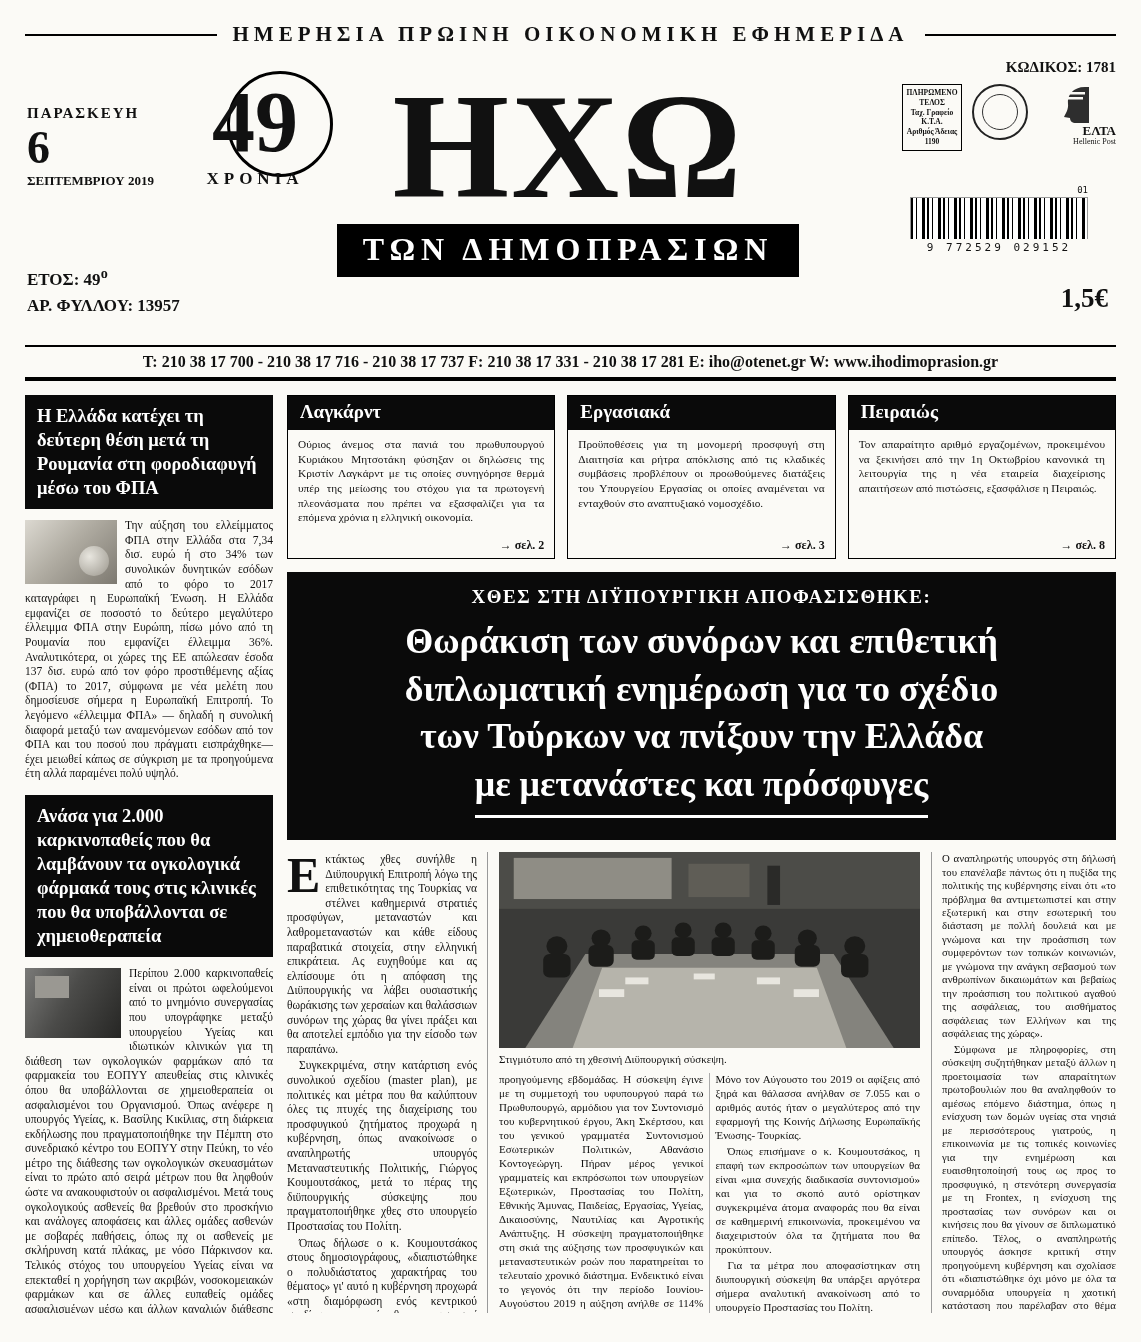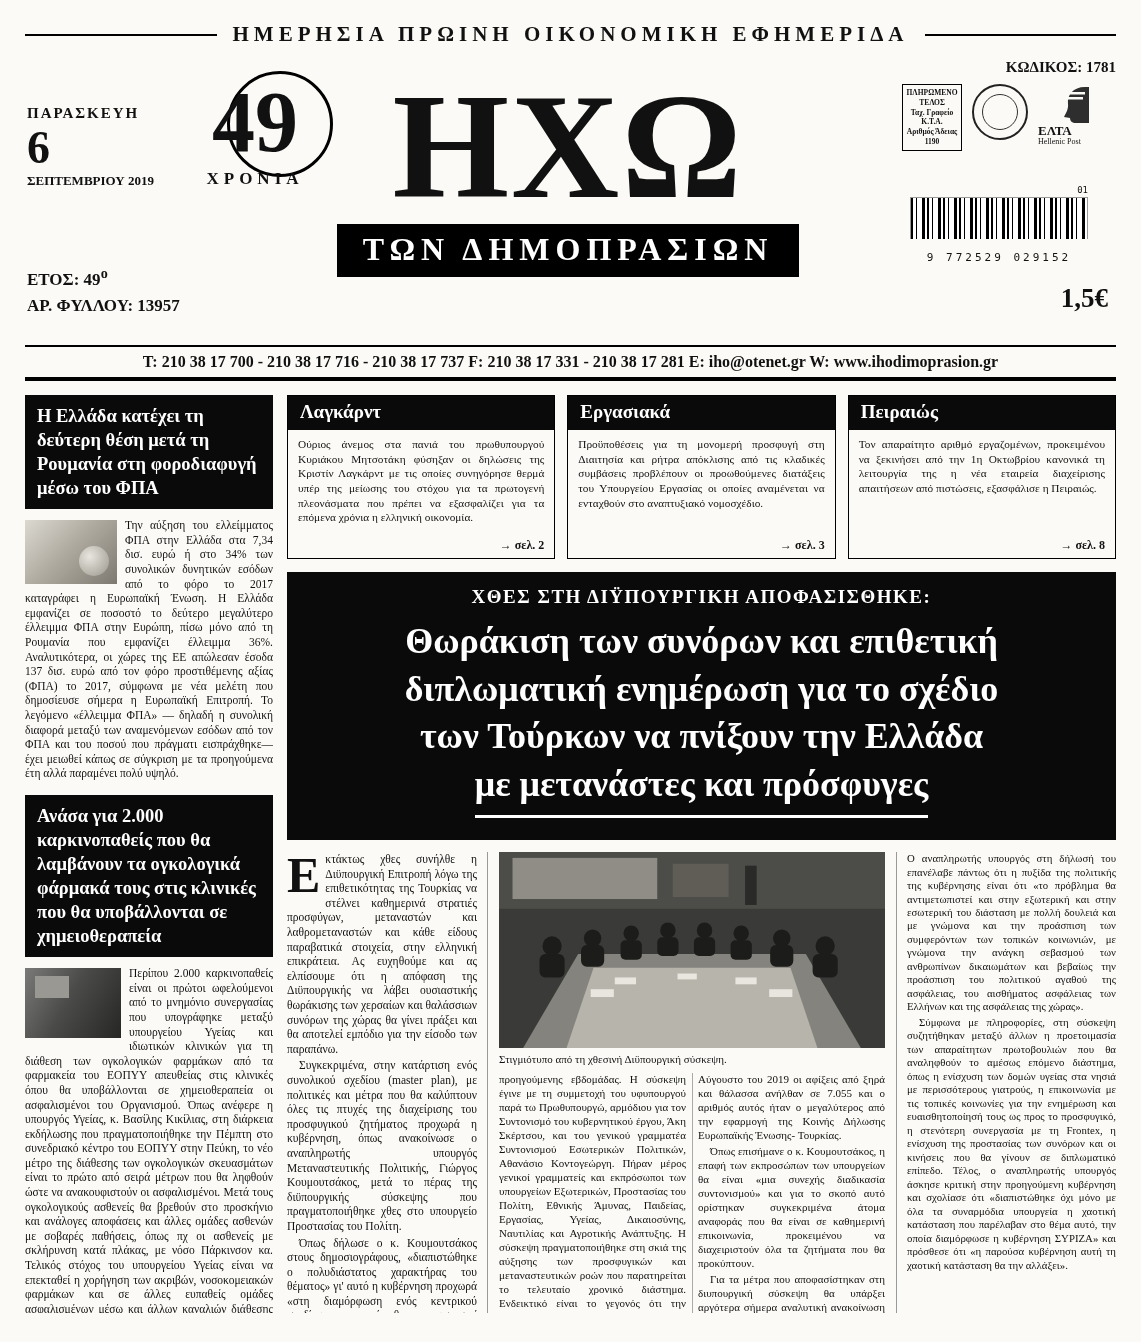--- a/index.html
+++ b/index.html
@@ -31,31 +31,31 @@
                   font-size: 32px; font-weight: bold; letter-spacing: 6px; }
 
   .right-block { position: absolute; right: 0; top: 2px; width: 310px; }
   .kodikos { text-align: right; font-weight: bold; font-size: 15px; }
   .stamps { display: flex; justify-content: flex-end; align-items: flex-start; gap: 10px; margin-top: 8px; }
   .paid-stamp { width: 60px; border: 1px solid #000; padding: 3px 2px; text-align: center; }
   .paid-stamp p { margin: 0; font-size: 7.5px; line-height: 1.3; font-weight: bold; }
   .circular-stamp { width: 56px; height: 56px; border: 2px solid #222; border-radius: 50%;
                     display: flex; align-items: center; justify-content: center; }
   .circular-stamp .inner { width: 36px; height: 36px; border: 1px solid #333; border-radius: 50%; }
-  .elta { width: 78px; text-align: left; }
+  .elta { width: 78px; text-align: right; }
   .elta svg { display: block; margin: 0 auto; }
   .elta-name { font-weight: bold; font-size: 13px; line-height: 1; }
   .elta-sub { font-size: 8px; }
 
   .barcode-wrap { position: absolute; right: 28px; top: 128px; width: 178px; }
   .barcode-top { text-align: right; font-size: 9px; font-family: "DejaVu Sans Mono", monospace; margin-bottom: 2px; }
   .barcode { height: 42px; border: 1px solid #999; border-bottom: none;
              background: repeating-linear-gradient(90deg,#000 0 2px,#fff 2px 5px,#000 5px 6px,#fff 6px 11px,#000 11px 14px,#fff 14px 16px); }
   .barcode-num { font-size: 11px; letter-spacing: 3px; font-family: "DejaVu Sans Mono", monospace;
-                 text-align: center; margin-top: 12px; }
+                 text-align: center; margin-top: 2px; }
 
   .issue-block { position: absolute; left: 2px; top: 206px; font-weight: bold; font-size: 17px; line-height: 1.55; }
   .price { position: absolute; right: 8px; top: 226px; font-size: 27px; font-weight: bold; }
 
   
   .contact-bar { border-top: 2px solid #000; border-bottom: 4px solid #000; text-align: center;
                  font-weight: bold; font-size: 16px; padding: 6px 0; }
 
   
   .content { display: flex; gap: 14px; margin-top: 14px; height: 918px; overflow: hidden; }
@@ -87,21 +87,21 @@
                    padding: 14px 8px 22px; }
   .kicker { font-size: 19px; font-weight: bold; letter-spacing: 1.5px; margin-bottom: 10px; }
   .headline-line { font-size: 36px; font-weight: bold; line-height: 1.32; }
   .headline-line .ul { display: inline-block; border-bottom: 3px solid #fff; padding-bottom: 7px; }
 
   .article { display: flex; margin-top: 12px; flex: 1; overflow: hidden; }
   .art-col1 { width: 200px; flex: none; font-size: 11.5px; line-height: 1.27; text-align: justify; padding-right: 10px; }
   .art-col1 p { margin: 0 0 2px; text-indent: 12px; }
   .art-col1 .first-par { text-indent: 0; }
   .dropcap { float: left; font-size: 50px; line-height: 0.82; font-weight: bold; padding: 3px 5px 0 0; }
-  .art-mid { width: 410px; flex: none; border-left: 1px solid #999; border-right: 1px solid #999;
+  .art-mid { width: 445px; flex: none; border-left: 1px solid #999; border-right: 1px solid #999;
              padding: 0 11px; overflow: hidden; }
   .meeting-photo { width: 100%; height: 196px; display: block; background: #333; }
   .caption { font-size: 11px; margin: 5px 0 8px; }
   .mid-text { column-count: 2; column-gap: 12px; column-rule: 1px solid #aaa;
               font-size: 11px; line-height: 1.27; text-align: justify; }
   .mid-text p { margin: 0 0 2px; text-indent: 12px; }
   .mid-text p:first-child { text-indent: 0; }
   .art-right { flex: 1; font-size: 10.8px; line-height: 1.25; text-align: justify; padding-left: 10px; overflow: hidden; }
   .art-right p { margin: 0 0 2px; text-indent: 12px; }
   .art-right p:first-child { text-indent: 0; }

